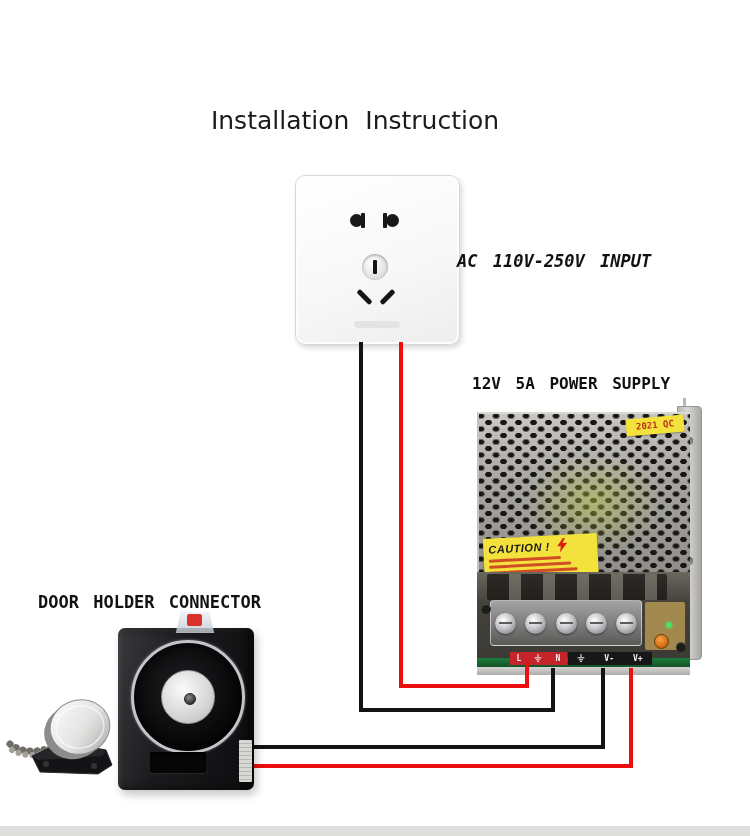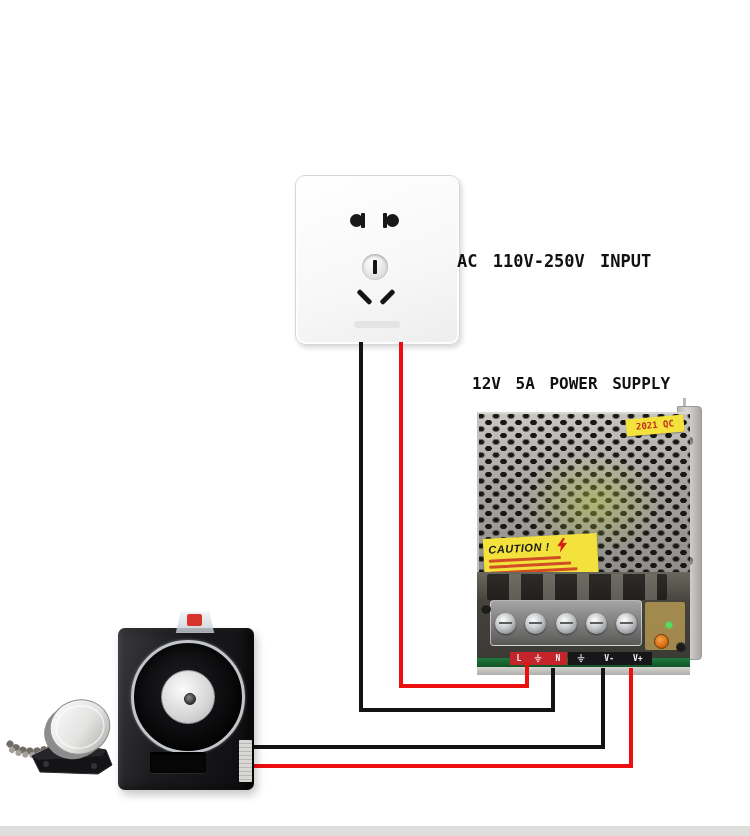--- a/index.html
+++ b/index.html
@@ -6,21 +6,21 @@
   #canvas{position:relative;width:750px;height:836px;background:#ffffff;overflow:hidden;
           font-family:"DejaVu Sans",sans-serif;}
 
   
   .title{position:absolute;left:139px;top:20px;width:500px;text-align:center;
          font-size:42px;font-weight:400;color:var(--title_red,#d23b22);letter-spacing:.5px;}
   .subtitle{position:absolute;left:130px;top:106px;width:450px;text-align:center;
          font-size:25px;color:#1b1b1b;white-space:pre;}
   .techlabel{position:absolute;font-family:"DejaVu Sans Mono",monospace;font-weight:700;
          color:#111;white-space:pre;z-index:7;}
-  .ac-label{left:457px;top:251px;font-size:17px;word-spacing:5px;}
+  .ac-label{left:457px;top:251px;font-size:17px;word-spacing:5px;font-style:italic;}
   .psu-label{left:472px;top:374px;font-size:16px;word-spacing:5px;}
   .dh-label{left:38px;top:592px;font-size:17px;word-spacing:4px;}
 
   
   .wire{position:absolute;z-index:5;}
   .wire.black{background:var(--wire_black,#131313);}
   .wire.red{background:var(--wire_red,#ec0f0f);}
 
   
   .socket{position:absolute;left:295px;top:175px;width:163px;height:168px;z-index:4;
@@ -138,23 +138,25 @@
 
   
   .floor-band{position:absolute;left:0;top:826px;width:750px;height:10px;background:#dededd;}
   svg{display:block;}
 </style>
 </head>
 <body>
 
 <div id="canvas">
 
+  <div class="subtitle">Installation  Instruction</div>
 
   <div class="techlabel ac-label">AC 110V-250V INPUT</div>
   <div class="techlabel psu-label">12V 5A POWER SUPPLY</div>
+  <div class="techlabel dh-label">DOOR HOLDER CONNECTOR</div>
 
   <div class="wire red" style="left:399px;top:342px;width:4px;height:346px;"></div>
   <div class="wire red" style="left:399px;top:684px;width:130px;height:4px;"></div>
   <div class="wire red" style="left:525px;top:663px;width:4px;height:25px;"></div>
 
   <div class="wire black" style="left:359px;top:342px;width:4px;height:370px;"></div>
   <div class="wire black" style="left:359px;top:708px;width:196px;height:4px;"></div>
   <div class="wire black" style="left:551px;top:668px;width:4px;height:44px;"></div>
 
   <div class="wire black" style="left:601px;top:668px;width:4px;height:81px;"></div>

